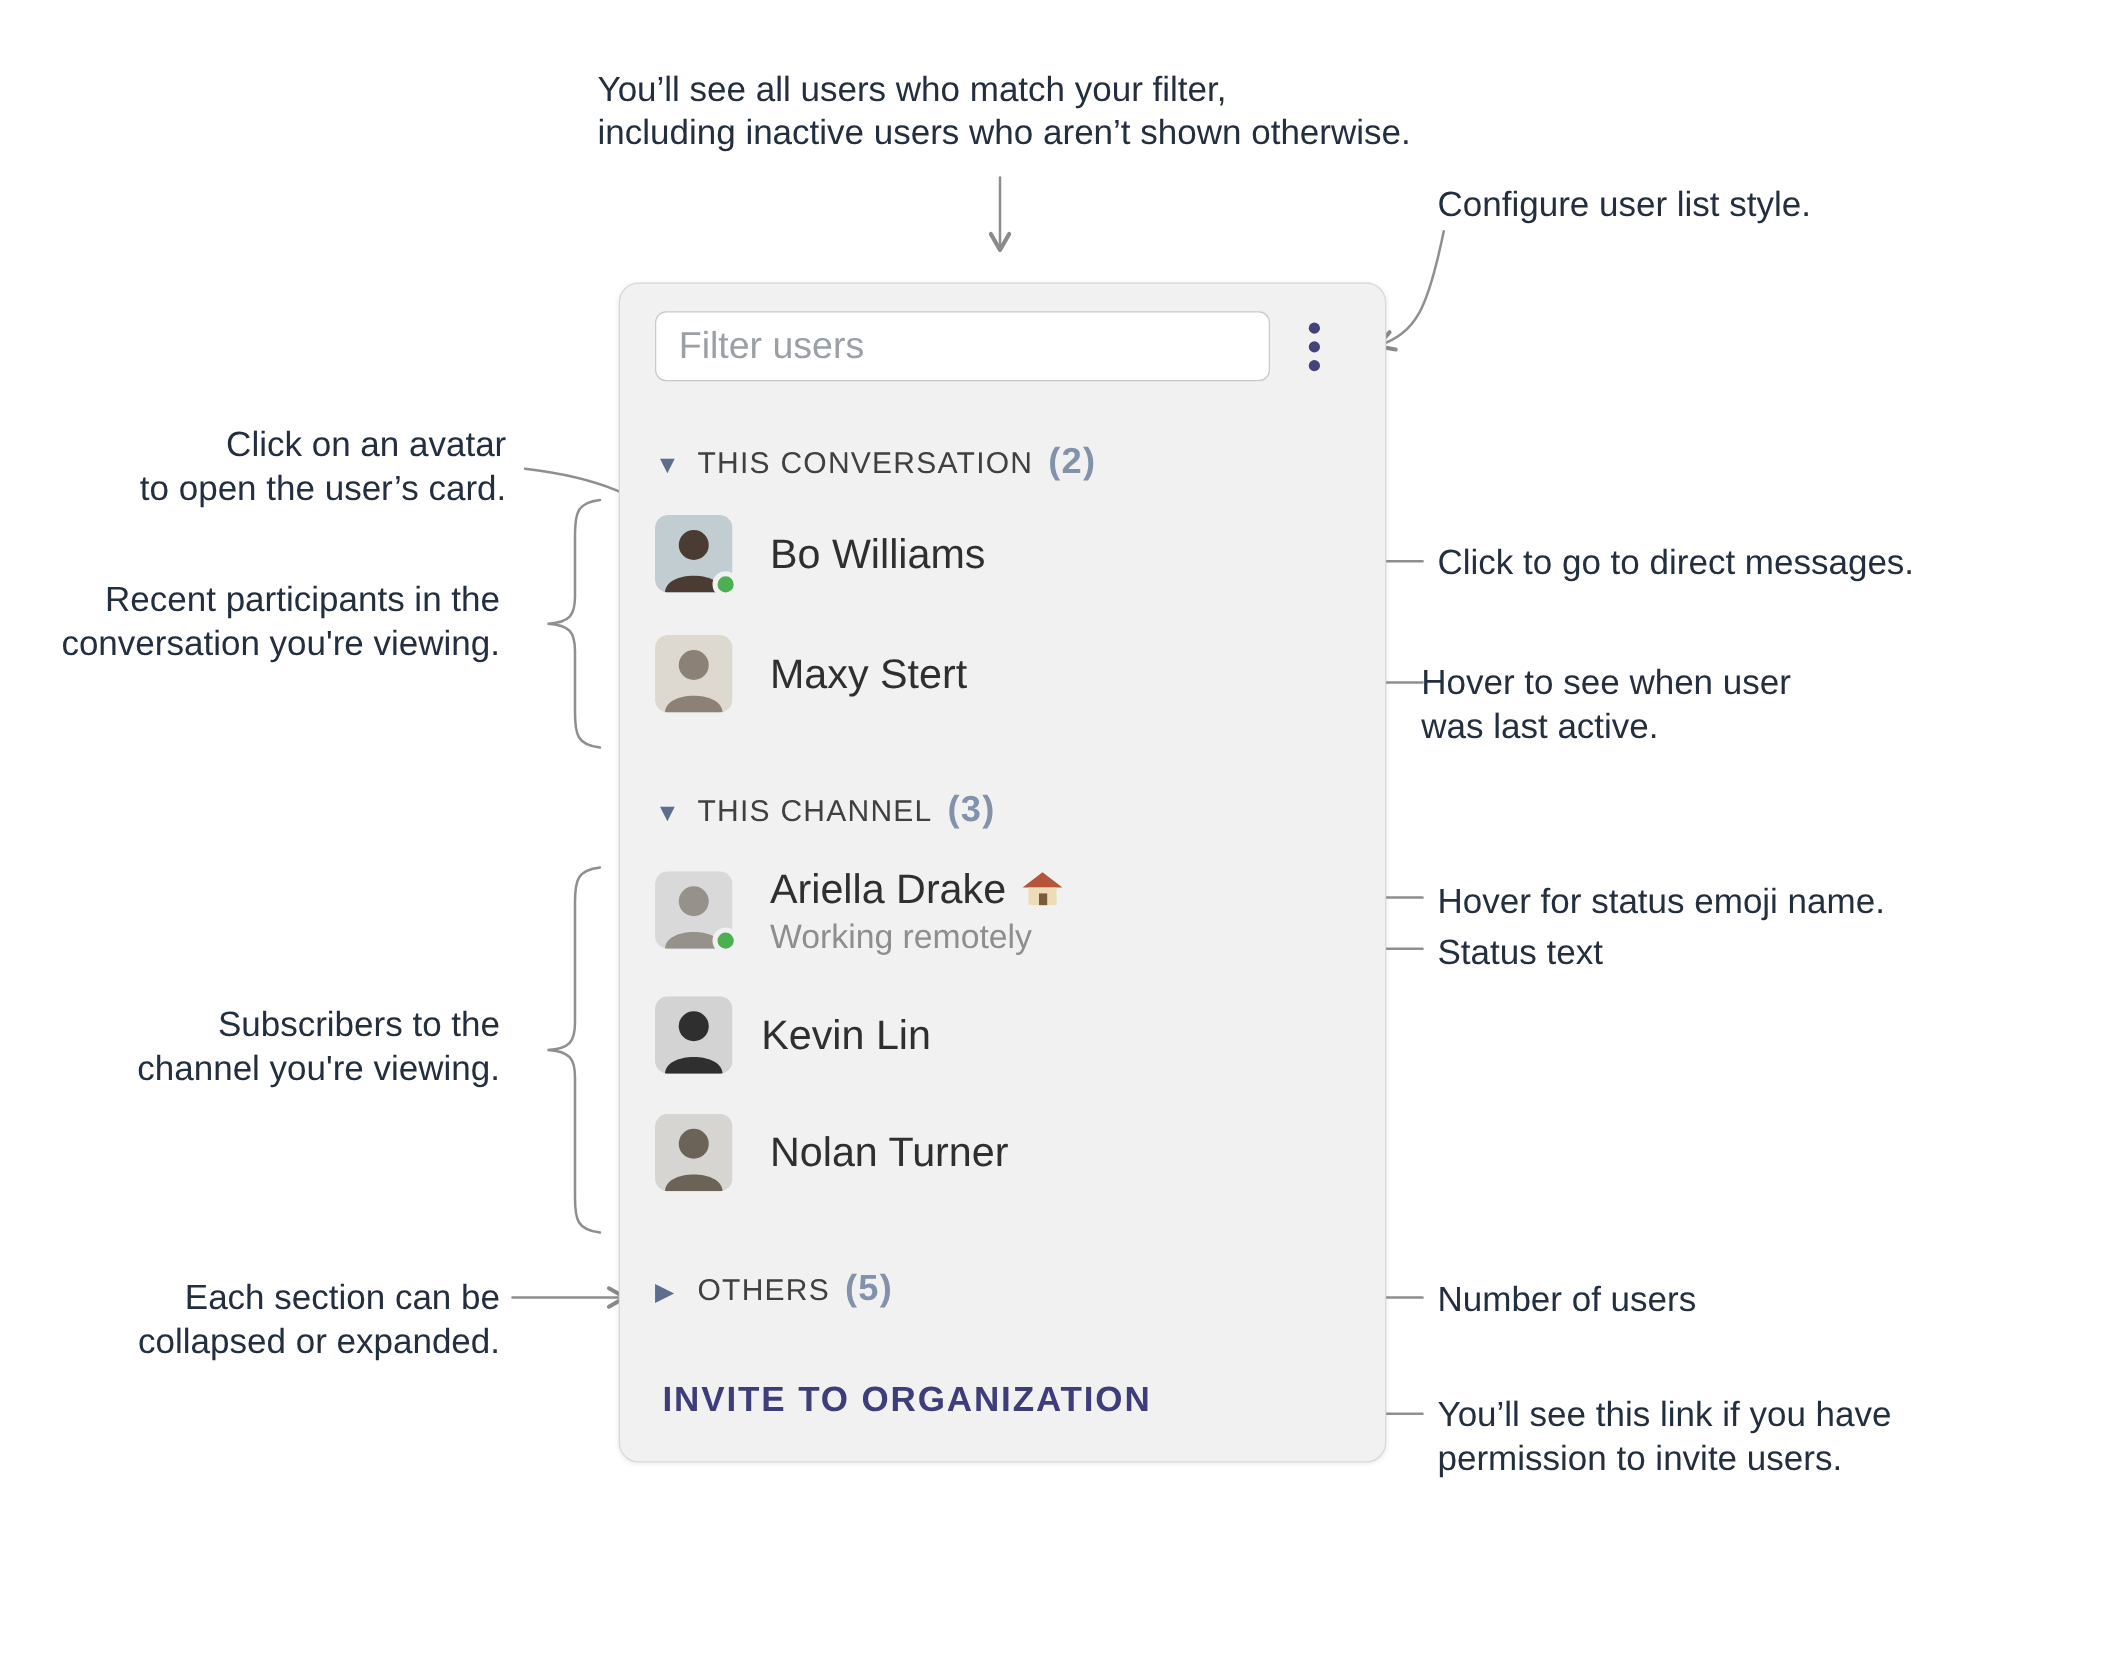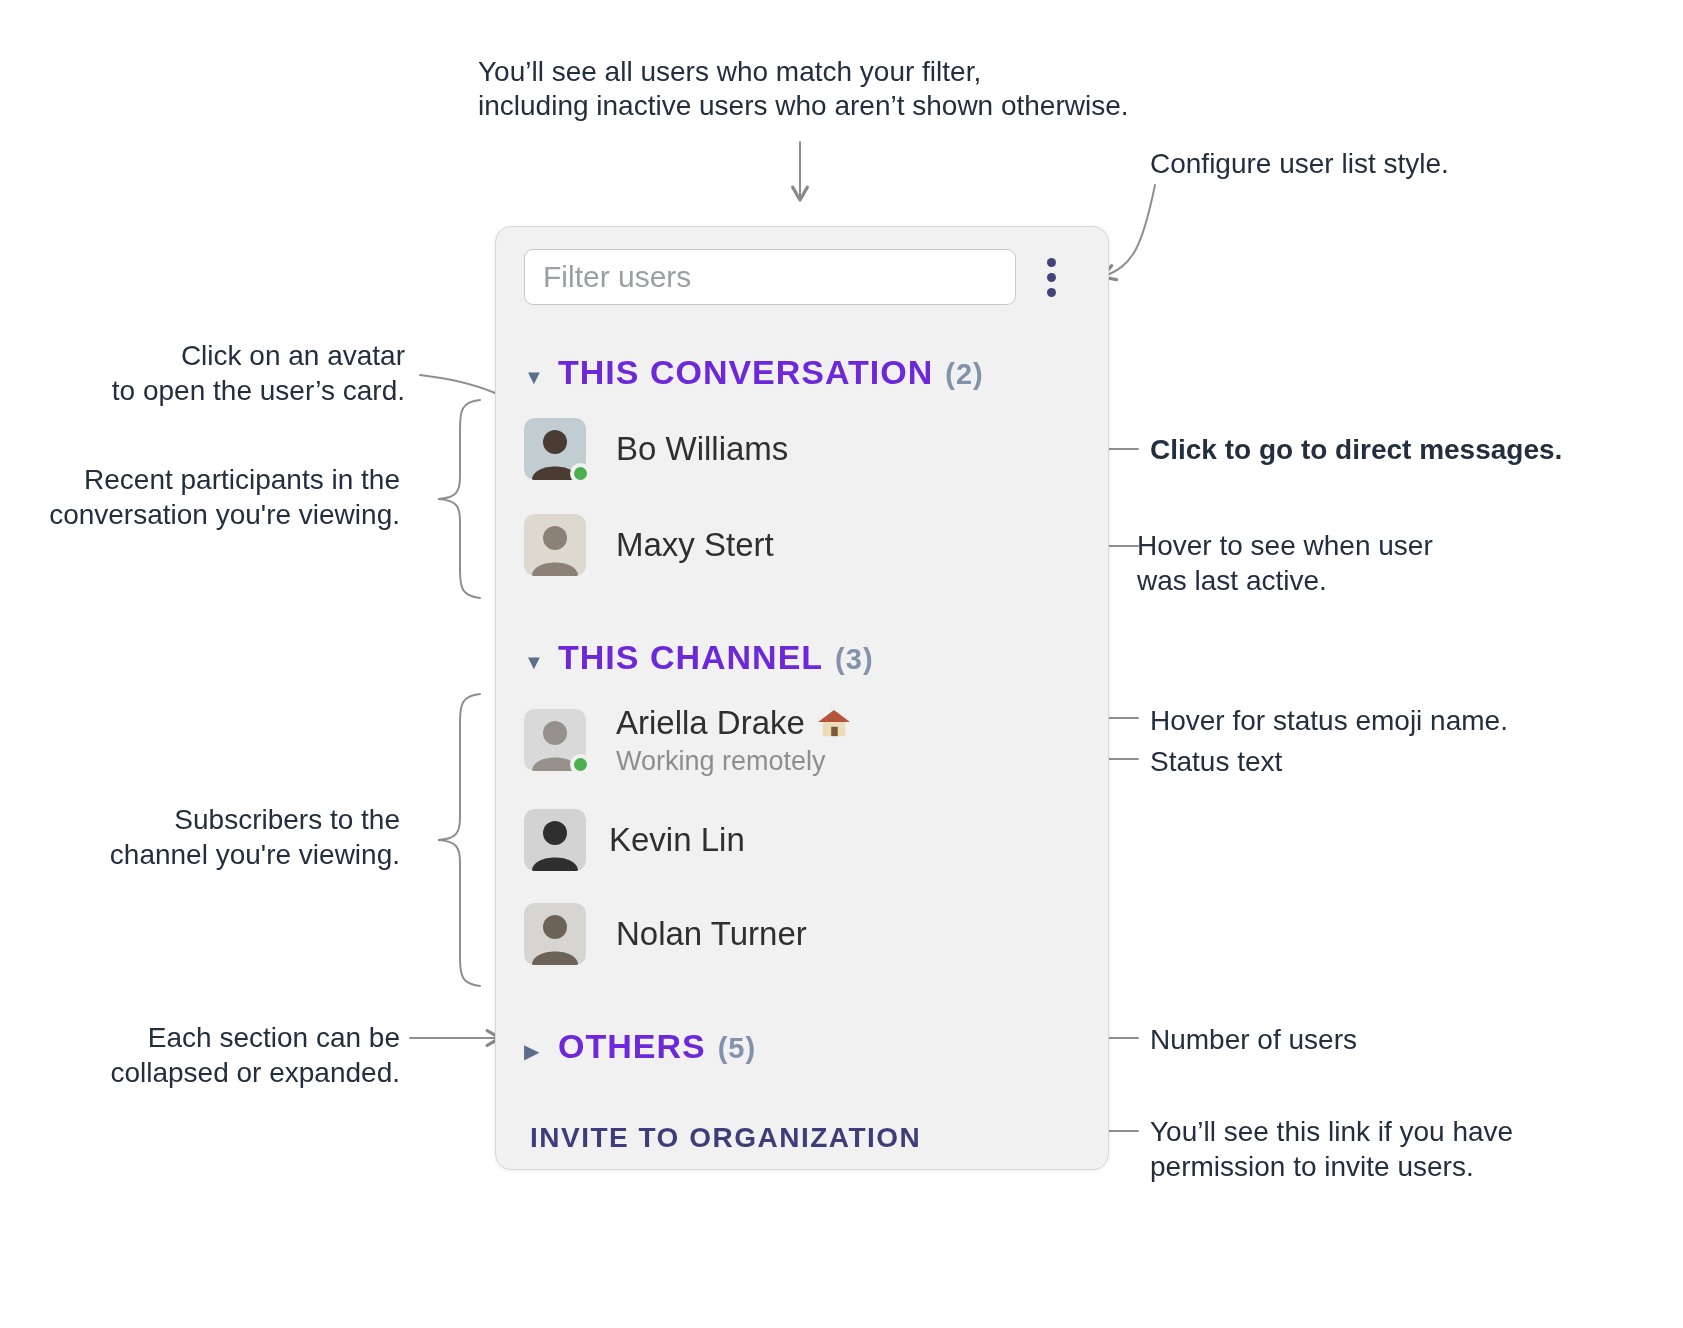--- a/index.html
+++ b/index.html
@@ -26,21 +26,21 @@
     flex:1; height:56px; border:1px solid #c9c9c9; border-radius:9px;
     padding:0 18px; font-size:30px; font-family:"Liberation Sans", sans-serif;
     color:#a16207; background:#ffffff; outline:none;
   }
   .filter-input::placeholder { color:#9aa0a6; }
   .kebab { width:58px; height:56px; display:flex; flex-direction:column; align-items:center; justify-content:center; gap:6px; cursor:pointer; }
   .kebab i { width:9px; height:9px; border-radius:50%; background:#43437a; display:block; }
 
   .section-header { display:flex; align-items:baseline; cursor:pointer; }
   .caret { font-size:20px; color:#5d6d8c; width:34px; display:inline-block; }
-  .sec-label { font-size:34px; font-weight:bold; letter-spacing:1px; color:#6d28d9; }
+  .sec-label { font-size:24px; font-weight:normal; letter-spacing:1px; color:#404040; }
   .sec-count { font-size:29px; font-weight:bold; letter-spacing:1px; color:#8292ab; margin-left:12px; }
 
   .user-row { display:flex; align-items:center; gap:30px; cursor:pointer; }
   .avatar { width:62px; height:62px; border-radius:10px; position:relative; flex:none; }
   .avatar svg.face { width:62px; height:62px; border-radius:10px; display:block; }
   .presence-dot {
     position:absolute; right:-5px; bottom:-4px; width:21px; height:21px; border-radius:50%;
     background:#4caf50; border:4px solid #f1f1f2;
   }
   .user-info { display:flex; flex-direction:column; justify-content:center; }
@@ -84,21 +84,21 @@
 including inactive users who aren’t shown otherwise.</div>
   <div class="anno" style="left:1150px; top:146px; width:420px;">Configure user list style.</div>
   <div class="anno ra" style="left:100px; top:338px; width:305px;">Click on an avatar
 to open the user’s card.</div>
   <div class="anno ra" style="left:45px; top:462px; width:355px;">Recent participants in the
 conversation you're viewing.</div>
   <div class="anno ra" style="left:105px; top:802px; width:295px;">Subscribers to the
 channel you're viewing.</div>
   <div class="anno ra" style="left:110px; top:1020px; width:290px;">Each section can be
 collapsed or expanded.</div>
-  <div class="anno" style="left:1150px; top:432px; width:450px;font-weight:bold;">Click to go to direct messages.</div>
+  <div class="anno" style="left:1150px; top:432px; width:450px;">Click to go to direct messages.</div>
   <div class="anno" style="left:1120px; top:528px; width:400px;margin-left:17px;">Hover to see when user
 was last active.</div>
   <div class="anno" style="left:1150px; top:703px; width:450px;">Hover for status emoji name.</div>
   <div class="anno" style="left:1150px; top:744px; width:300px;">Status text</div>
   <div class="anno" style="left:1150px; top:1022px; width:300px;">Number of users</div>
   <div class="anno" style="left:1150px; top:1114px; width:450px;">You’ll see this link if you have
 permission to invite users.</div>
 
   <div class="panel">
 

